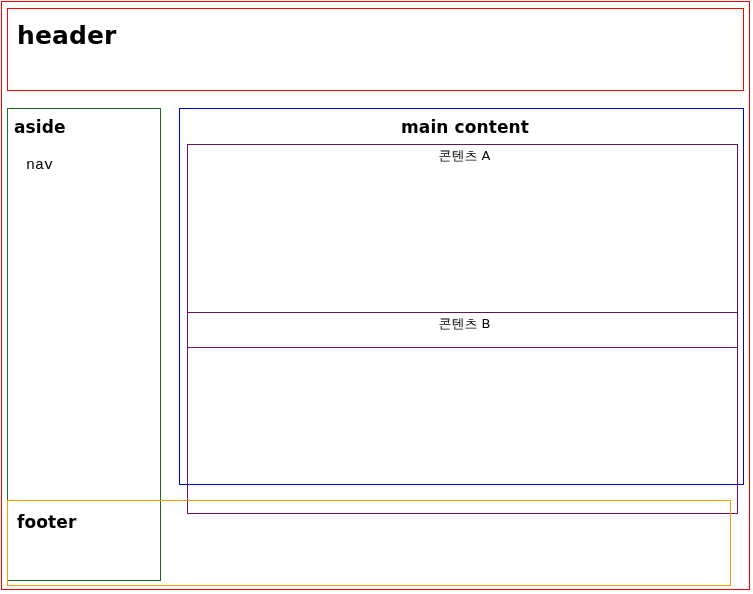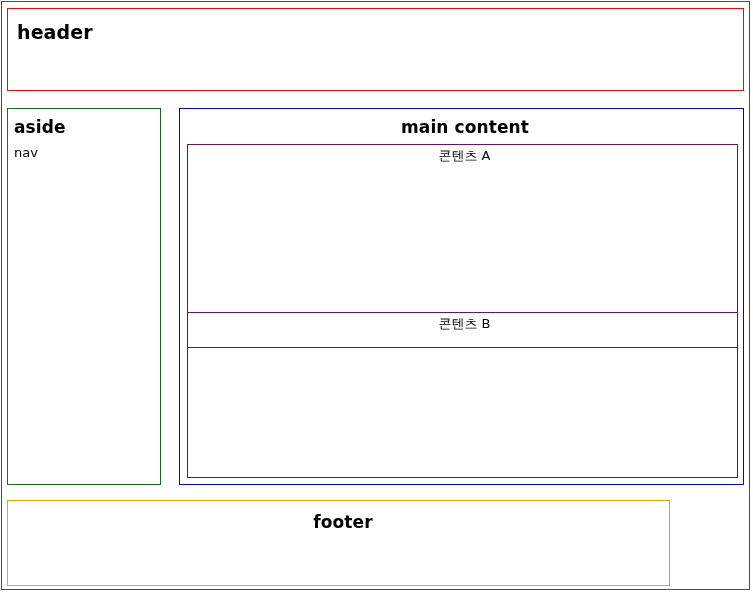--- a/index.html
+++ b/index.html
@@ -47,21 +47,21 @@
     border: 1px solid #ff0000;
     box-sizing: border-box;
   }
 
   
   .site-aside {
     position: absolute;
     left: 5px;
     top: 106px;
     width: 154px;
-    height: 377px;
+    height: 473px;
     border: 1px solid #1a6b1a;
     box-sizing: border-box;
   }
 
   .site-main {
     position: absolute;
     left: 177px;
     top: 106px;
     width: 565px;
     height: 377px;
@@ -72,63 +72,63 @@
 
   
   .content-box {
     position: absolute;
     left: 7px;
     width: 551px;
     border: 1px solid #6b0f6b;
     box-sizing: border-box;
   }
   .content-box.a { top: 35px;  height: 204px; }
-  .content-box.b { top: 203px; height: 166px; }
+  .content-box.b { top: 203px; height: 202px; }
 
   
   .site-footer {
     position: absolute;
     left: 5px;
     top: 498px;
-    width: 663px;
+    width: 724px;
     height: 86px;
     border: 1px solid #f0a000;
     box-sizing: border-box;
-    text-align: center;
   }
 
   
   h2.block-title {
     margin: 0;
     padding: 13px 0 0 9px;
-    font-size: 19px;
+    font-size: 25px;
     line-height: 1.1;
     font-weight: bold;
     letter-spacing: 0.1px;
   }
 
   h3.block-title {
     margin: 0;
     padding: 9px 0 0 6px;
     font-size: 17px;
     line-height: 1.1;
     font-weight: bold;
     letter-spacing: 0.1px;
   }
 
   h3.block-title.main {
     padding: 9px 0 0 7px;
   }
 
   p.block-text {
-    margin: 0;
+    margin: 12px;
     padding: 9px 0 0 6px;
-    font-size: 13px;
+    font-size: 15px;
     line-height: 1.1;
     font-weight: normal;
+    font-family: Liberation Mono, monospace;
   }
 
   p.section-label {
     margin: 0;
     padding: 4px 0 0 4px;
     font-size: 13px;
     line-height: 1.15;
     font-weight: normal;
   }
 </style>

